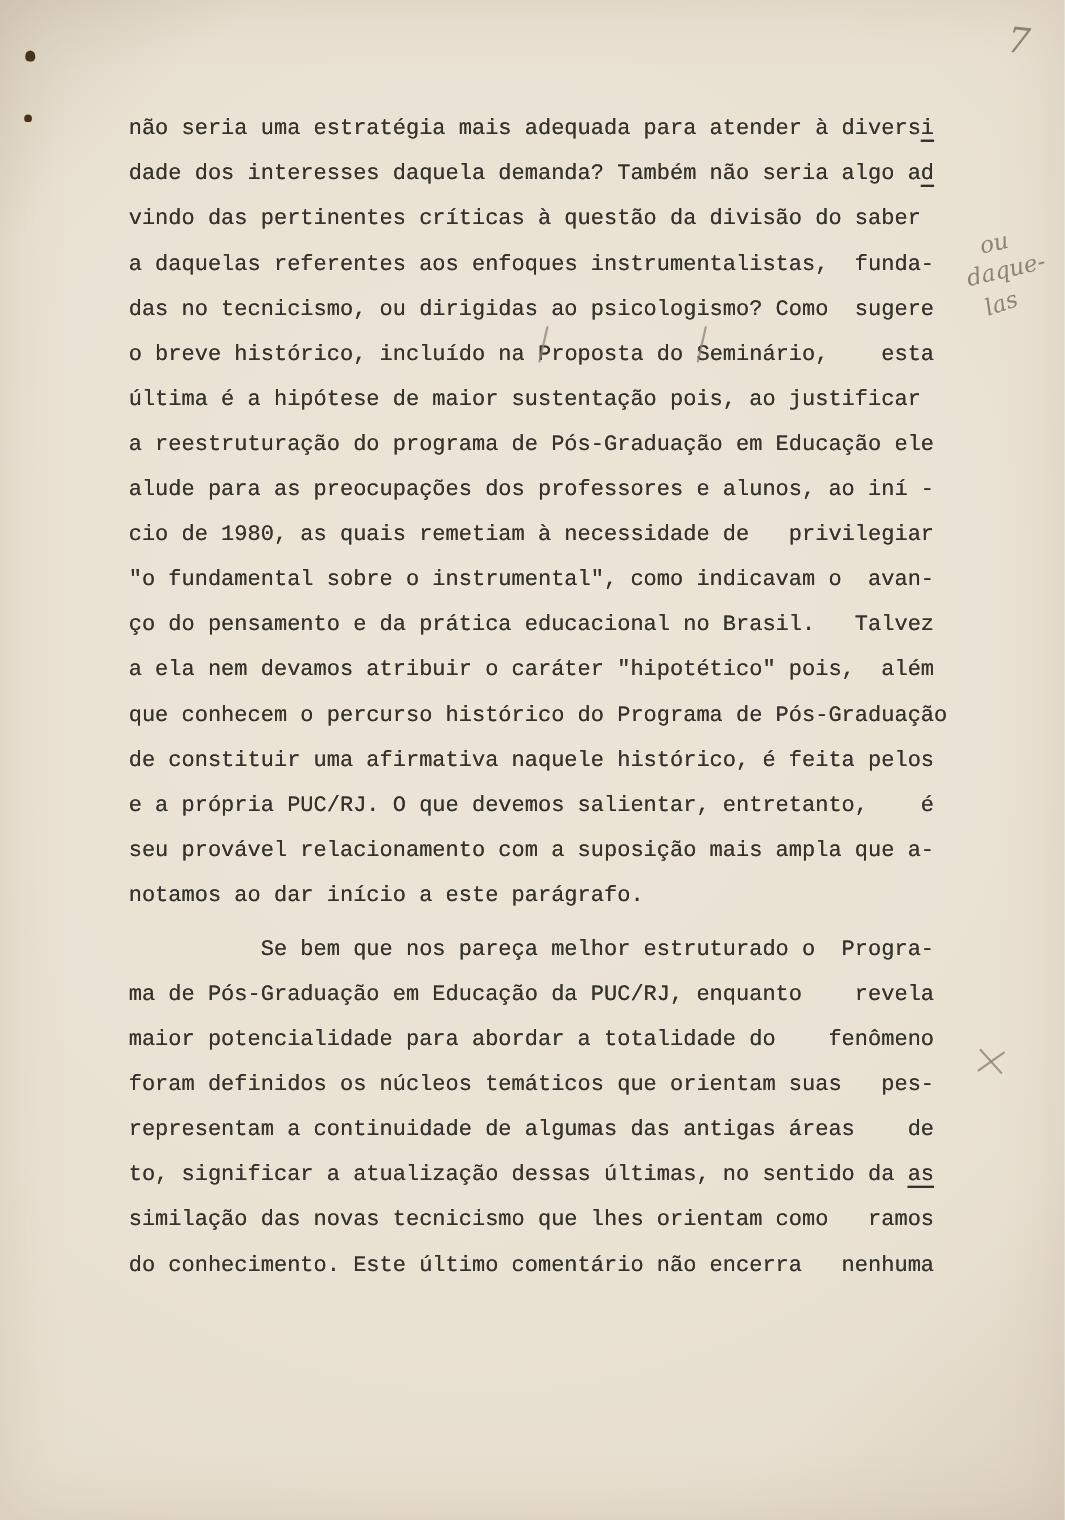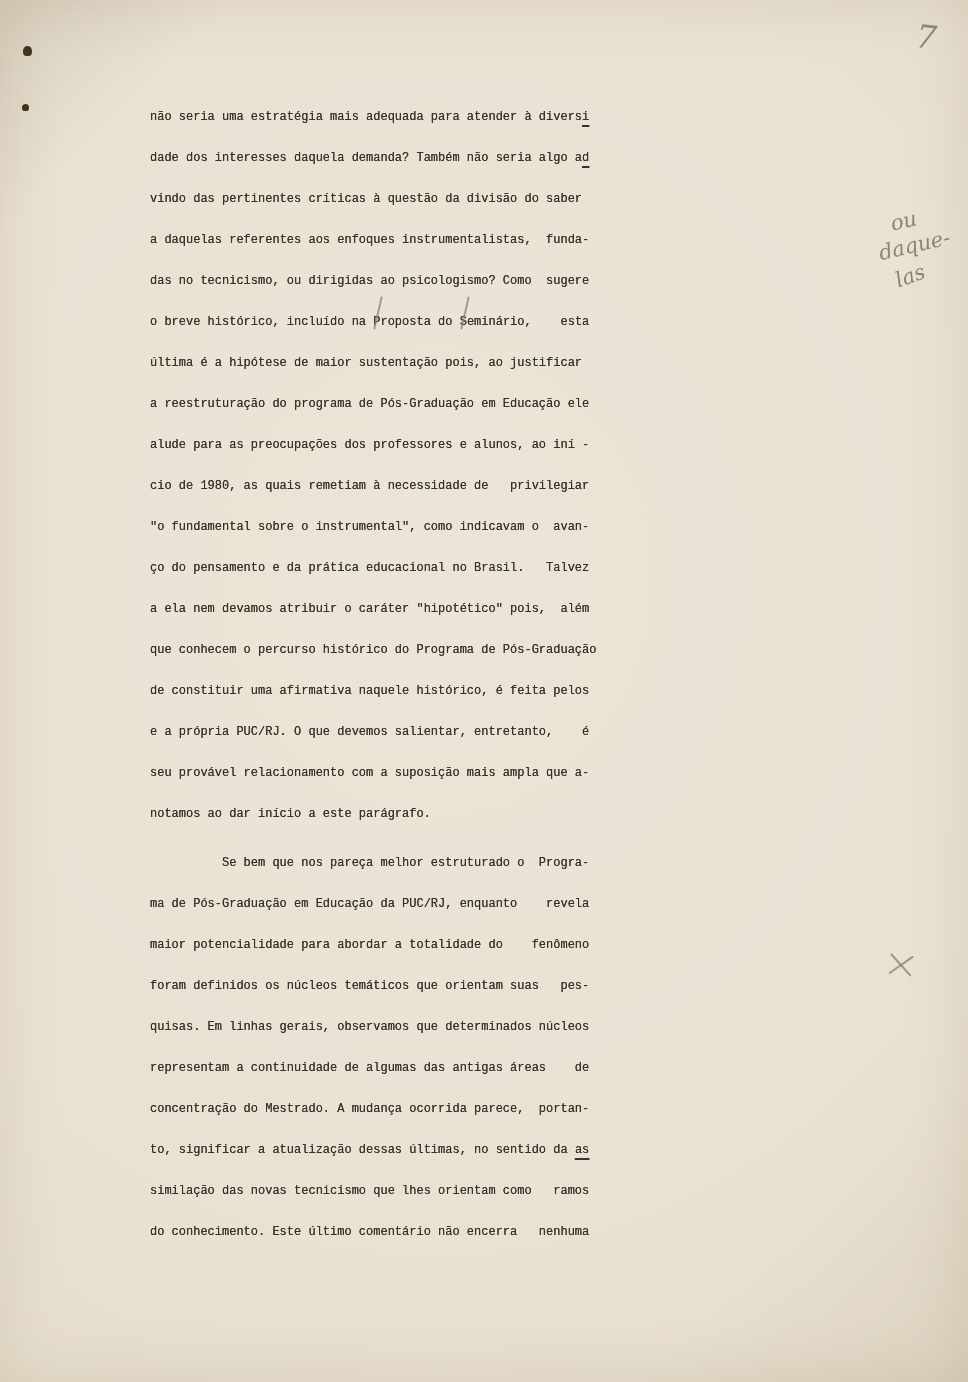--- a/index.html
+++ b/index.html
@@ -14,22 +14,22 @@
       linear-gradient(135deg, rgba(110,92,62,0.14) 0%, rgba(110,92,62,0.0) 10%),
       linear-gradient(315deg, rgba(140,118,84,0.10) 0%, rgba(140,118,84,0.0) 14%),
       radial-gradient(125% 95% at 45% 42%, #ece4d6 0%, #e9e1d2 50%, #e3dac9 82%, #dcd2bf 100%);
     box-shadow: inset 0 0 60px rgba(150,130,95,0.18);
     font-family: "Liberation Mono", "DejaVu Sans Mono", monospace;
   }
 
   
   .typescript {
     position: absolute;
-    left: 150px; top: 97px;
-    font-size: 12px;
+    left: 117px; top: 97px;
+    font-size: 20px;
     line-height: 41px;
     color: #35322c;
     text-shadow: 0 0 0.6px rgba(53,50,44,0.85);
   }
   .line { white-space: pre; }
   .para2 { margin-top: 8px; }
 
   
   .tu {
     text-decoration: underline;
@@ -149,22 +149,20 @@
       <div class="line">e a própria PUC/RJ. O que devemos salientar, entretanto,    é</div>
       <div class="line">seu provável relacionamento com a suposição mais ampla que a-</div>
       <div class="line">notamos ao dar início a este parágrafo.</div>
     </div>
 
     <div class="para para2">
       <div class="line">          Se bem que nos pareça melhor estruturado o  Progra-</div>
       <div class="line">ma de Pós-Graduação em Educação da PUC/RJ, enquanto    revela</div>
       <div class="line">maior potencialidade para abordar a totalidade do    fenômeno</div>
       <div class="line">foram definidos os núcleos temáticos que orientam suas   pes-</div>
-      <div class="line">quisas. Em linhas gerais, observamos que determinados núcleos</div>
       <div class="line">representam a continuidade de algumas das antigas áreas    de</div>
-      <div class="line">concentração do Mestrado. A mudança ocorrida parece,  portan-</div>
       <div class="line"><span>to, significar a atualização dessas últimas, no sentido da </span><span class="tu">as</span></div>
       <div class="line">similação das novas tecnicismo que lhes orientam como   ramos</div>
       <div class="line">do conhecimento. Este último comentário não encerra   nenhuma</div>
     </div>
 
   </div>
 </div>
 
 </body></html>

